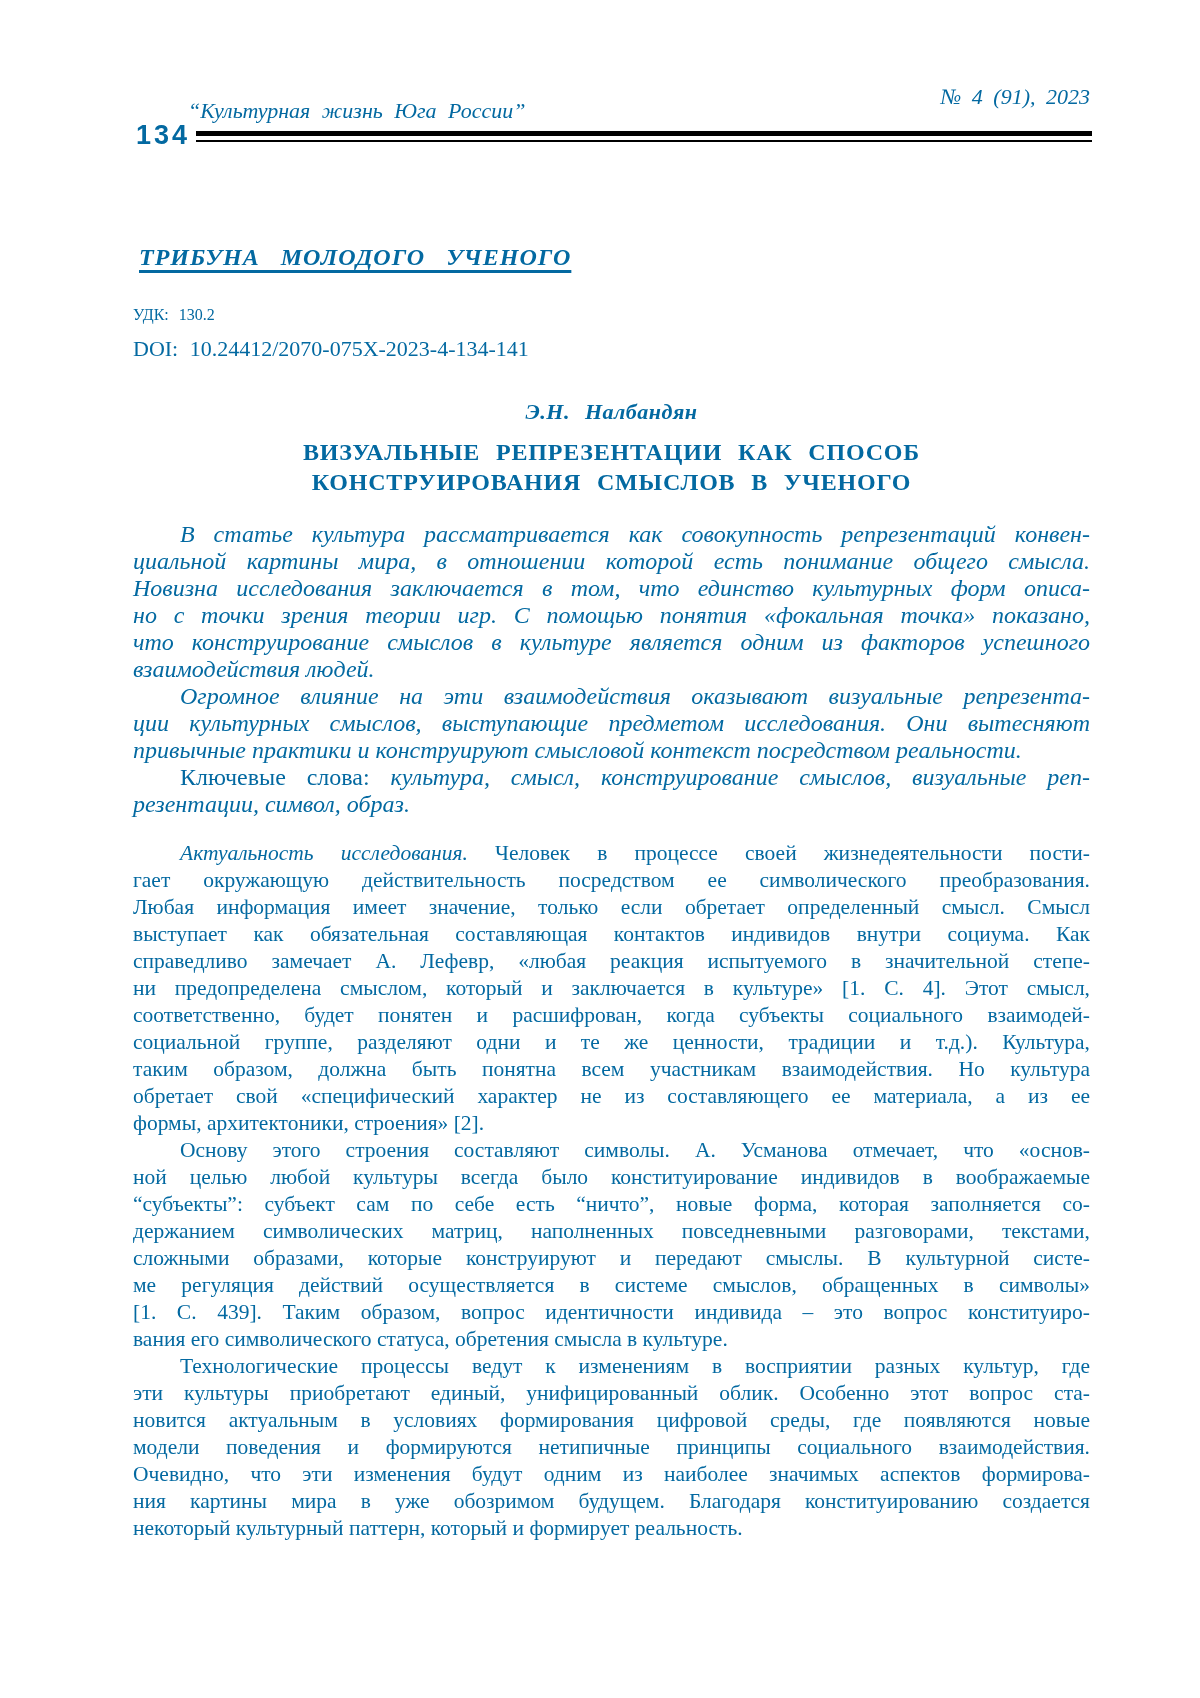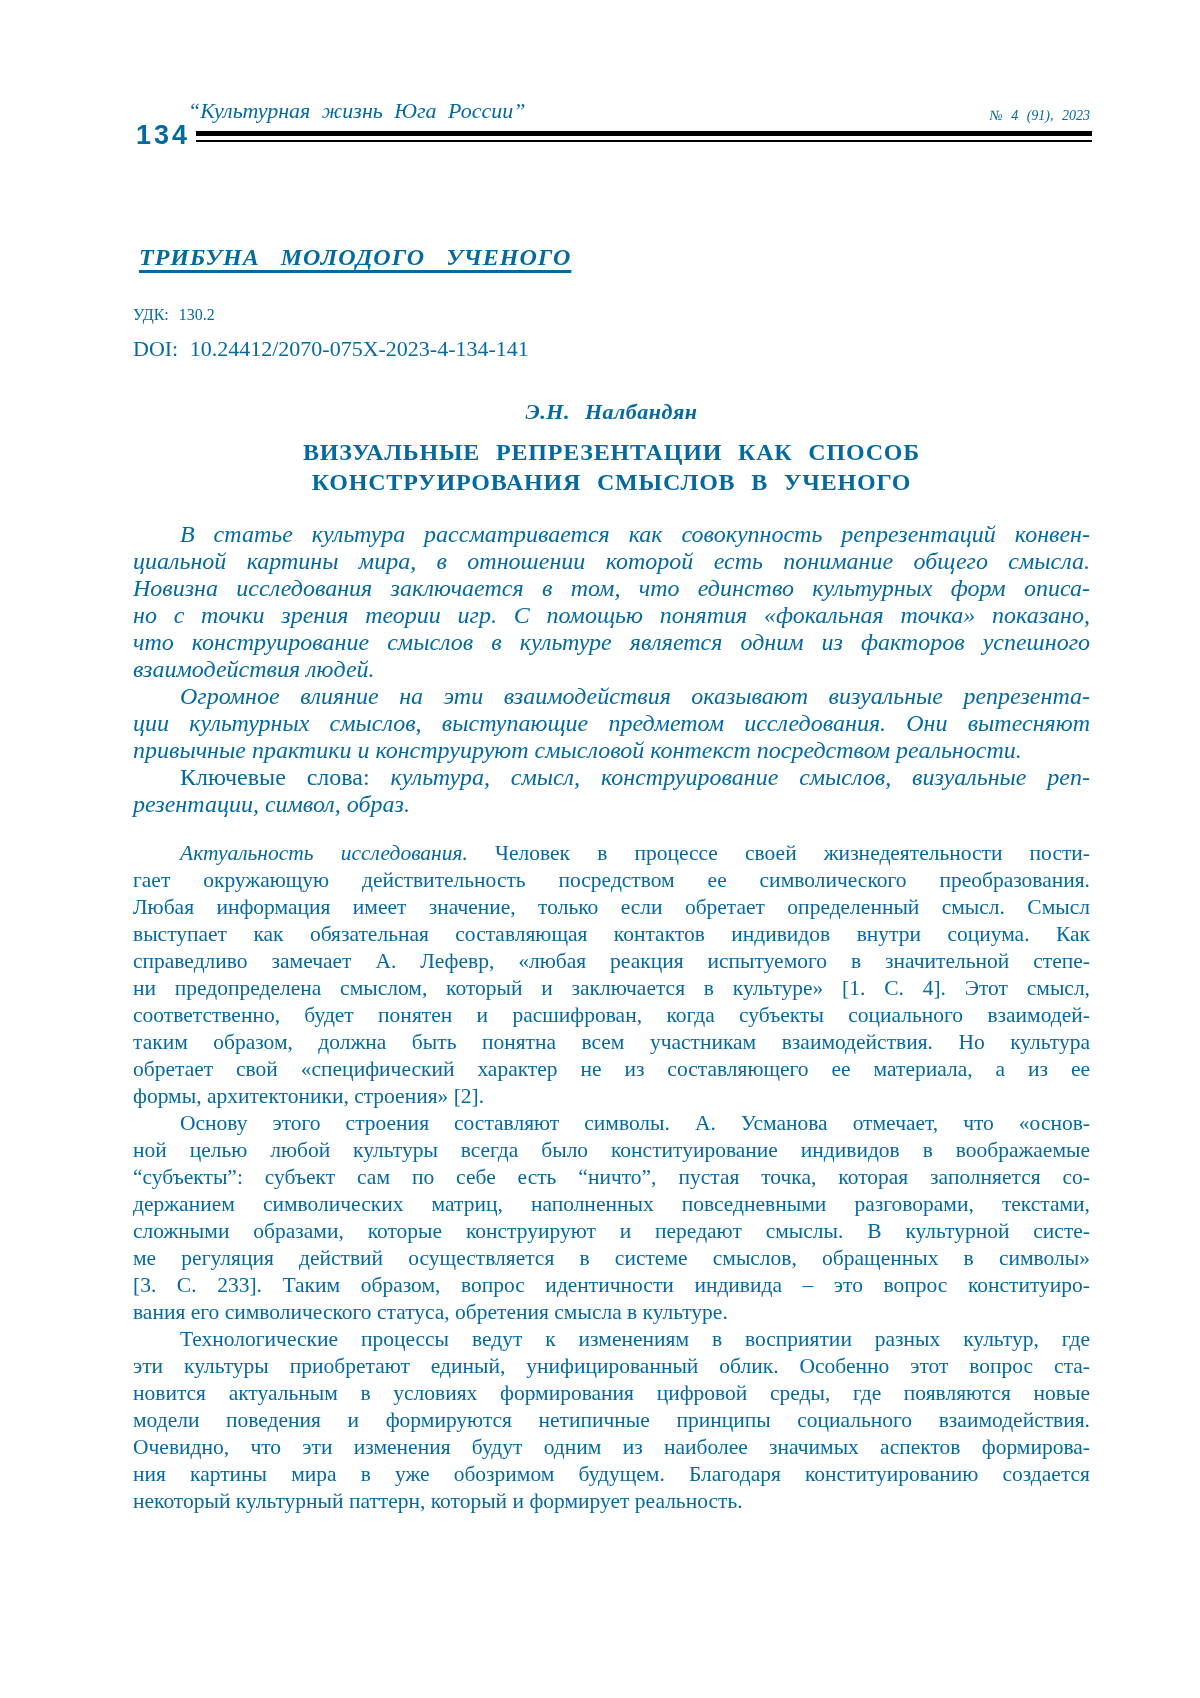--- a/index.html
+++ b/index.html
@@ -16,22 +16,22 @@
   .page-num {
     position:absolute; left:136px; top:120px;
     font-family:"Liberation Sans", sans-serif;
     font-weight:bold; font-size:27px; letter-spacing:3px;
   }
   .journal-title {
     position:absolute; left:188px; top:98px;
     font-style:italic; font-size:22px; word-spacing:6px;
   }
   .issue-info {
-    position:absolute; right:110px; top:108px;
-    font-style:italic; font-size:14px; word-spacing:5px;
+    position:absolute; right:110px; top:84px;
+    font-style:italic; font-size:22px; word-spacing:5px;
   }
   .head-rules { position:absolute; left:196px; top:131px; width:896px; }
   .rule-thick { height:5px; background:#000; }
   .rule-thin  { height:2px; background:#000; margin-top:4px; }
 
   
   .column { position:absolute; left:133px; top:0; width:957px; }
 
   .section-heading {
     position:absolute; top:244px; left:6px;
@@ -123,32 +123,33 @@
 
     <div class="body-text" id="body-block">
         <div class="par">
           <div class="line indent"><span class="ital">Актуальность исследования.</span><span> Человек в процессе своей жизнедеятельности пости-</span></div>
           <div class="line"><span>гает окружающую действительность посредством ее символического преобразования.</span></div>
           <div class="line"><span>Любая информация имеет значение, только если обретает определенный смысл. Смысл</span></div>
           <div class="line"><span>выступает как обязательная составляющая контактов индивидов внутри социума. Как</span></div>
           <div class="line"><span>справедливо замечает А. Лефевр, «любая реакция испытуемого в значительной степе-</span></div>
           <div class="line"><span>ни предопределена смыслом, который и заключается в культуре» [1. С. 4]. Этот смысл,</span></div>
           <div class="line"><span>соответственно, будет понятен и расшифрован, когда субъекты социального взаимодей-</span></div>
+          <div class="line"><span>социальной группе, разделяют одни и те же ценности, традиции и т.д.). Культура,</span></div>
           <div class="line"><span>таким образом, должна быть понятна всем участникам взаимодействия. Но культура</span></div>
           <div class="line"><span>обретает свой «специфический характер не из составляющего ее материала, а из ее</span></div>
           <div class="line"><span>формы, архитектоники, строения» [2].</span></div>
         </div>
         <div class="par">
           <div class="line indent"><span>Основу этого строения составляют символы. А. Усманова отмечает, что «основ-</span></div>
           <div class="line"><span>ной целью любой культуры всегда было конституирование индивидов в воображаемые</span></div>
-          <div class="line"><span>“субъекты”: субъект сам по себе есть “ничто”, пустая точка, которая заполняется со-</span></div>
+          <div class="line"><span>“субъекты”: субъект сам по себе есть “ничто”, новые форма, которая заполняется со-</span></div>
           <div class="line"><span>держанием символических матриц, наполненных повседневными разговорами, текстами,</span></div>
           <div class="line"><span>сложными образами, которые конструируют и передают смыслы. В культурной систе-</span></div>
           <div class="line"><span>ме регуляция действий осуществляется в системе смыслов, обращенных в символы»</span></div>
-          <div class="line"><span>[3. С. 233]. Таким образом, вопрос идентичности индивида – это вопрос конституиро-</span></div>
+          <div class="line"><span>[1. С. 439]. Таким образом, вопрос идентичности индивида – это вопрос конституиро-</span></div>
           <div class="line"><span>вания его символического статуса, обретения смысла в культуре.</span></div>
         </div>
         <div class="par">
           <div class="line indent"><span>Технологические процессы ведут к изменениям в восприятии разных культур, где</span></div>
           <div class="line"><span>эти культуры приобретают единый, унифицированный облик. Особенно этот вопрос ста-</span></div>
           <div class="line"><span>новится актуальным в условиях формирования цифровой среды, где появляются новые</span></div>
           <div class="line"><span>модели поведения и формируются нетипичные принципы социального взаимодействия.</span></div>
           <div class="line"><span>Очевидно, что эти изменения будут одним из наиболее значимых аспектов формирова-</span></div>
           <div class="line"><span>ния картины мира в уже обозримом будущем. Благодаря конституированию создается</span></div>
           <div class="line"><span>некоторый культурный паттерн, который и формирует реальность.</span></div>

